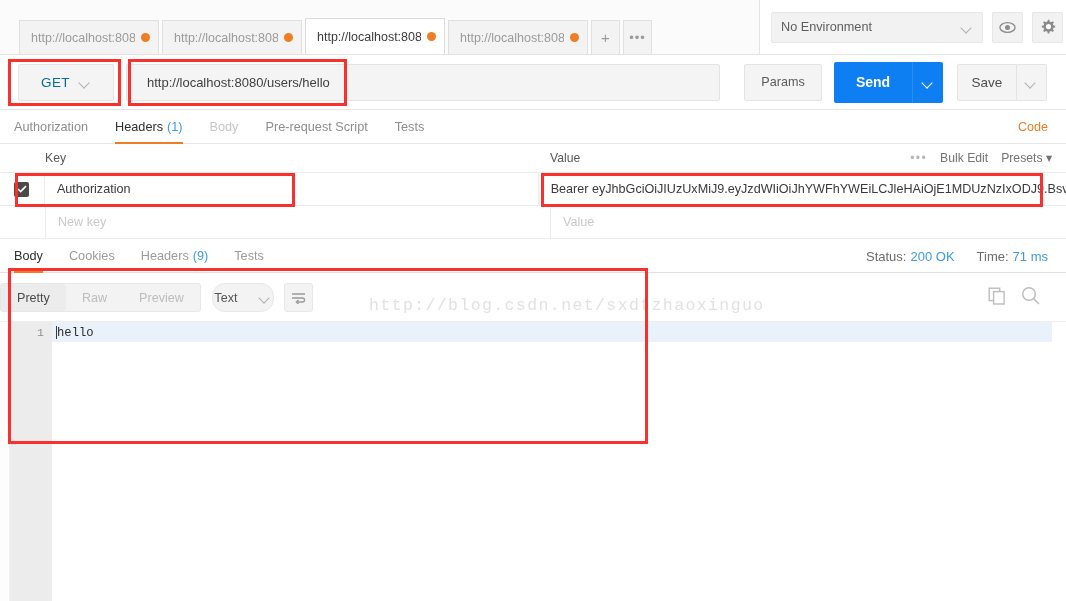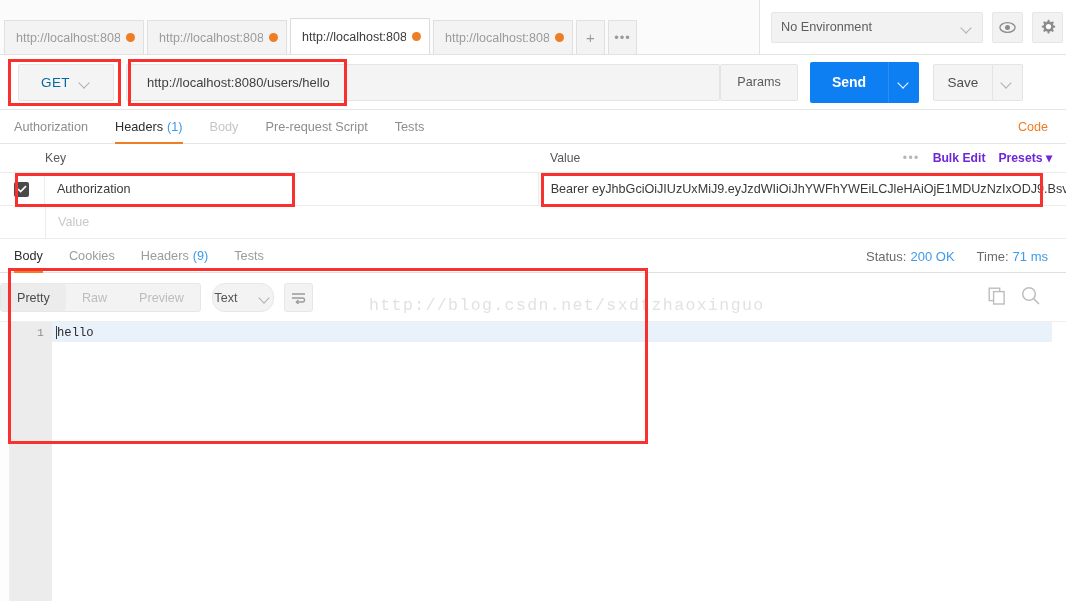--- a/index.html
+++ b/index.html
@@ -18,21 +18,21 @@
   }
 
   
   .tabbar {
     position: absolute; left: 0; top: 0;
     width: 760px; height: 55px;
     background: #fbfbfb;
     border-right: 1px solid #e3e3e3;
     border-bottom: 1px solid #e3e3e3;
     display: flex; align-items: flex-end;
-    padding-left: 4px;
+    padding-left: 19px;
   }
   .rtab {
     height: 34px;
     min-width: 136px;
     background: #f3f3f3;
     border: 1px solid #e0e0e0;
     border-bottom: none;
     display: flex; align-items: center;
     padding: 0 8px 0 11px;
     margin-right: 3px;
@@ -140,21 +140,21 @@
     background: #f4f4f4;
     border: 1px solid #e4e4e4;
     border-radius: 2px;
     display: flex; align-items: center;
     padding-left: 20px;
     font-size: 13px;
     color: #3f3f3f;
     max-width: 594px;
   }
   .paramsbtn {
-    margin-left: 0;
+    margin-left: 24px;
     width: 78px; height: 37px;
     background: #f4f4f4;
     border: 1px solid #e4e4e4;
     border-radius: 2px;
     display: flex; align-items: center; justify-content: center;
     font-size: 12.6px; color: #5b5b5b;
   }
   .sendwrap {
     margin-left: 12px;
     display: flex; height: 41px;
@@ -231,21 +231,21 @@
     font-size: 12.2px; color: #585858;
   }
   .kvhead .cbcol { width: 45px; }
   .kvhead .keycol { width: 505px; }
   .kvhead .valcol { flex: 1 1 auto; }
   .kvhead .tools {
     display: flex; align-items: center;
     margin-right: 14px; gap: 13px;
   }
   .kvhead .tools .dots { color: #b6b6b6; letter-spacing: 1.4px; font-size: 12px;}
-  .kvhead .tools .orng { color: #6d28d9; font-size: 12.2px; font-weight: bold; }
+  .kvhead .tools .orng { color: #737373; font-size: 12.2px; }
 
   .kvrow {
     position: absolute; left: 0;
     width: 1066px; height: 33px;
     display: flex; align-items: center;
     border-bottom: 1px solid #ececec;
   }
   .kvrow.r1 { top: 173px; }
   .kvrow.r2 { top: 206px; border-bottom: 1px solid #ececec; }
   .kvrow .cbcol {
@@ -510,20 +510,21 @@
           <path d="M1 4 L3.6 6.6 L9 1.2" fill="none" stroke="#ffffff" stroke-width="1.7"></path>
         </svg>
       </span>
     </div>
     <div class="kvcell key">Authorization</div>
     <div class="kvcell val">Bearer eyJhbGciOiJIUzUxMiJ9.eyJzdWIiOiJhYWFhYWEiLCJleHAiOjE1MDUzNzIxODJ9.Bsv...</div>
   </div>
 
   <div class="kvrow r2">
     <div class="cbcol"></div>
+    <div class="kvcell key ph">New key</div>
     <div class="kvcell val ph">Value</div>
   </div>
 
   <div class="resptabs">
     <div class="rstab active">
       <span>Body</span>
     </div>
     <div class="rstab">
       <span>Cookies</span>
     </div>

